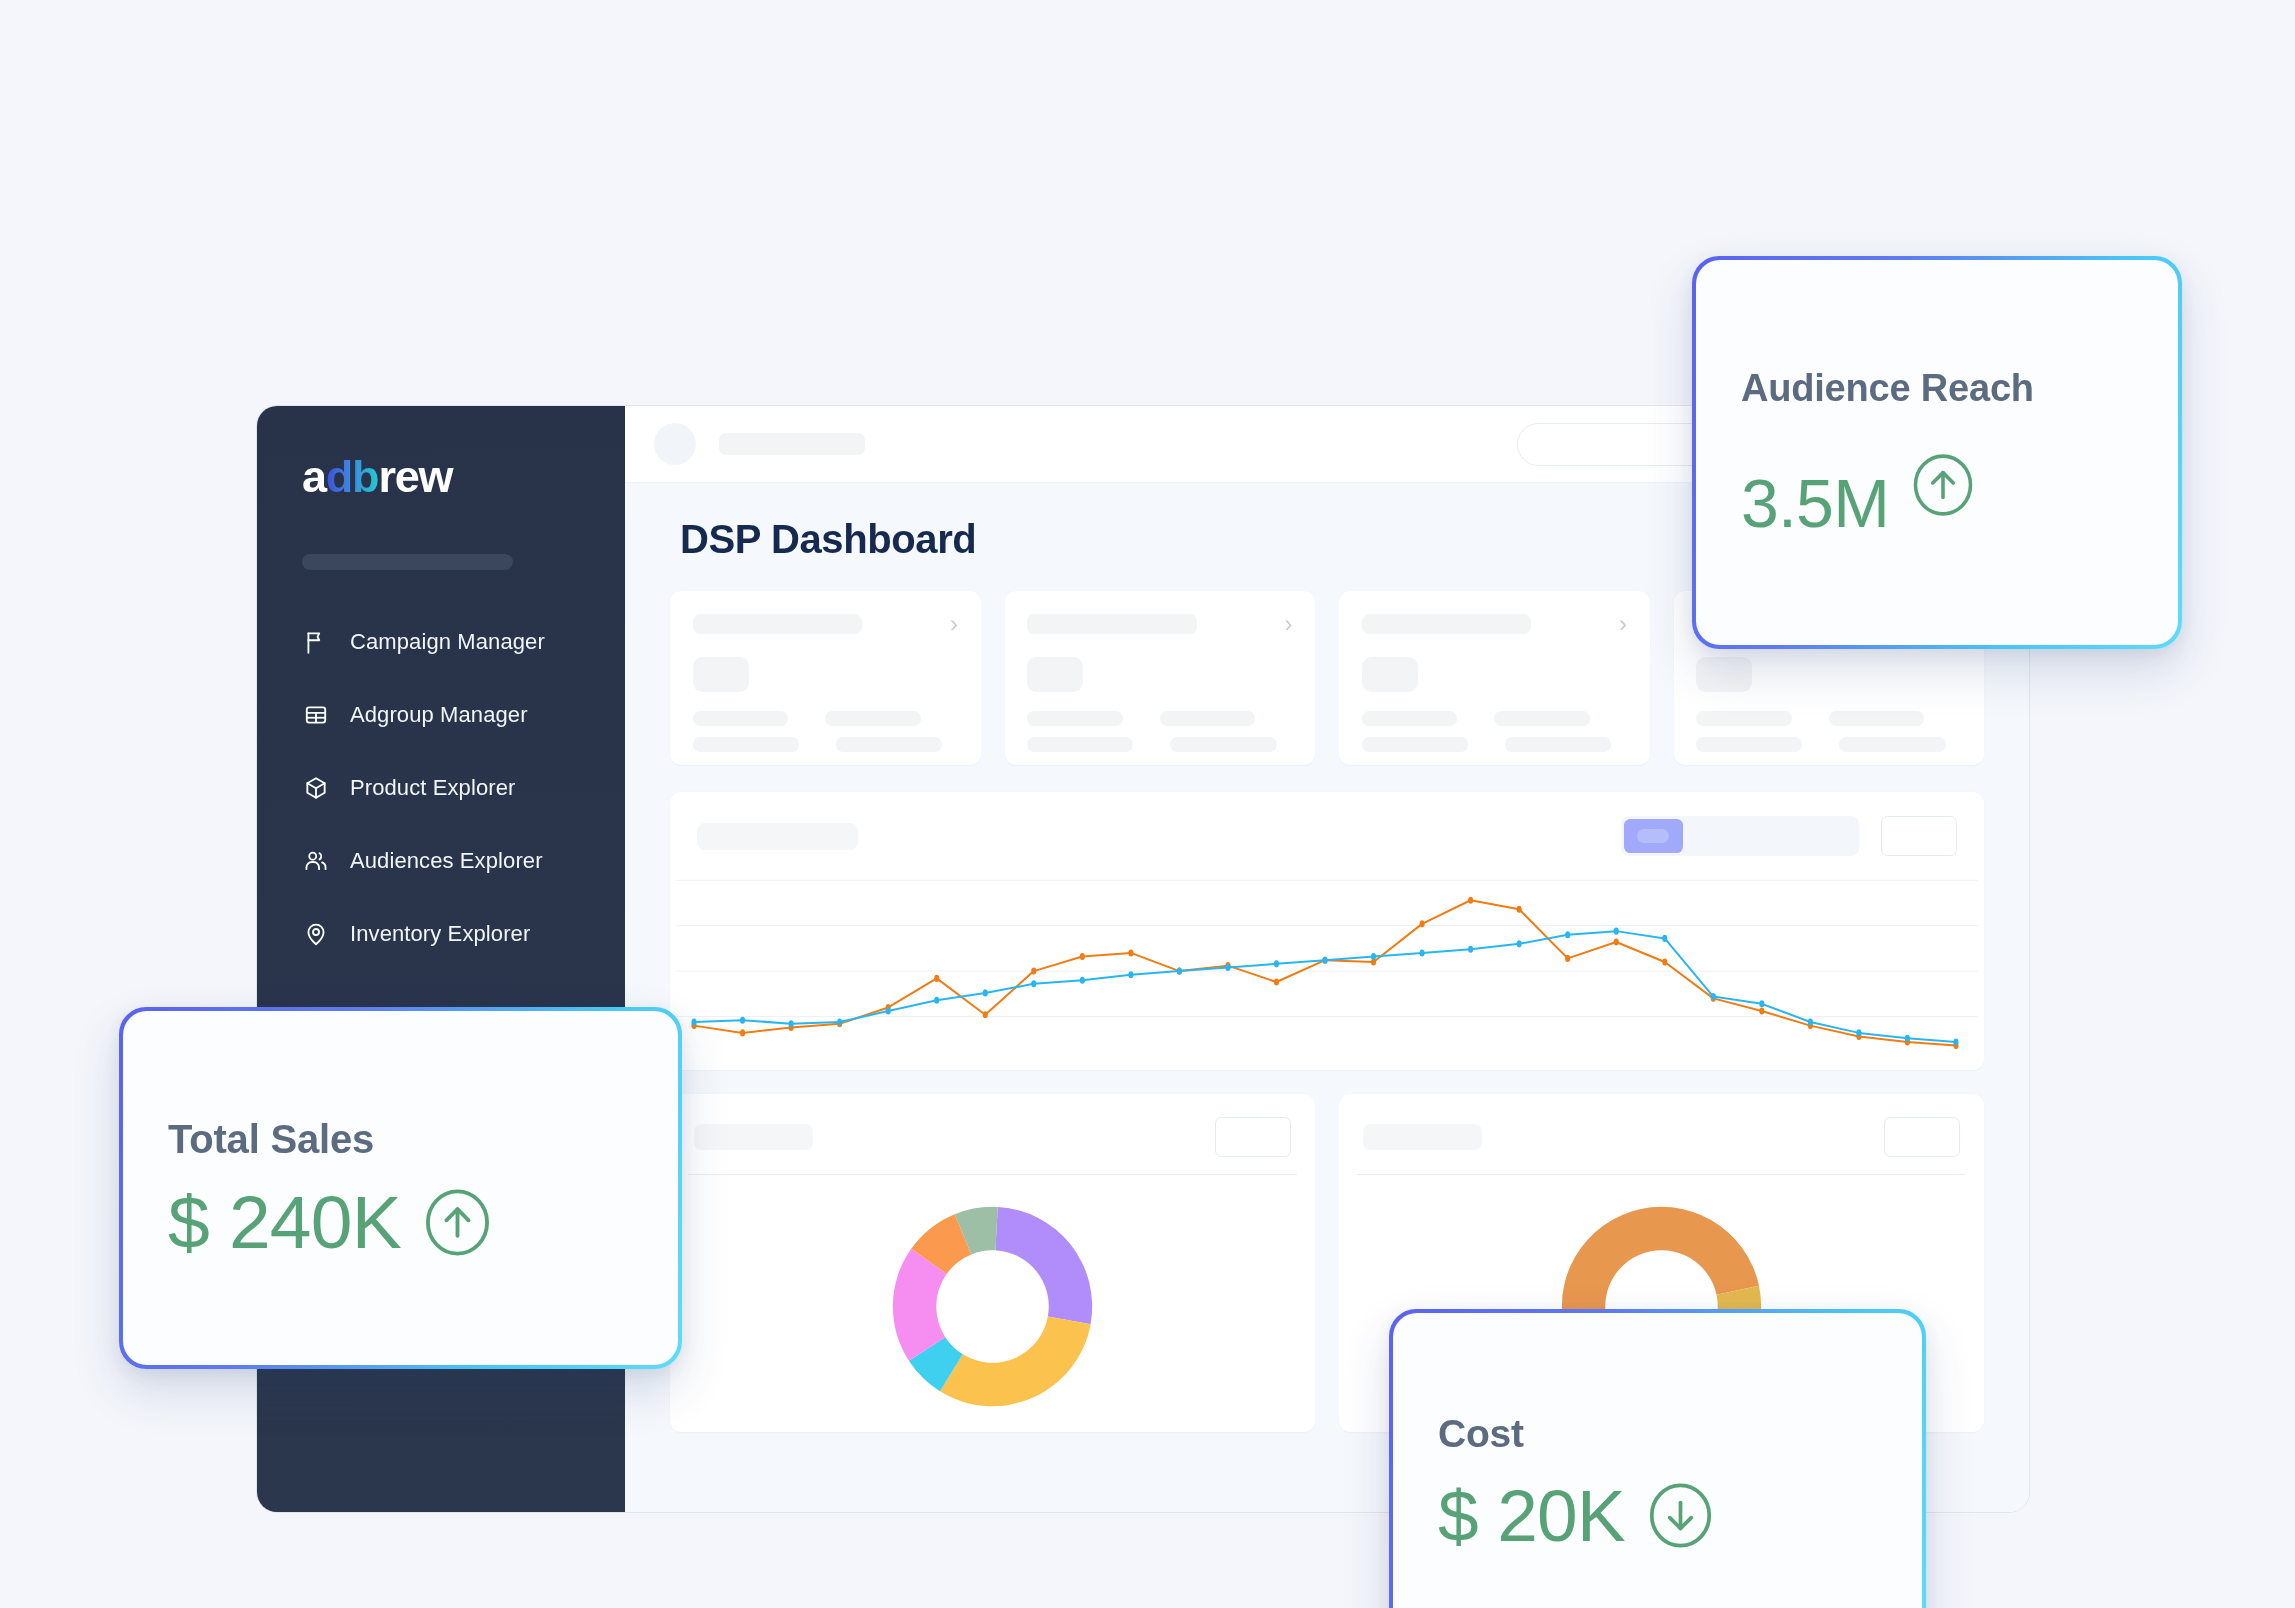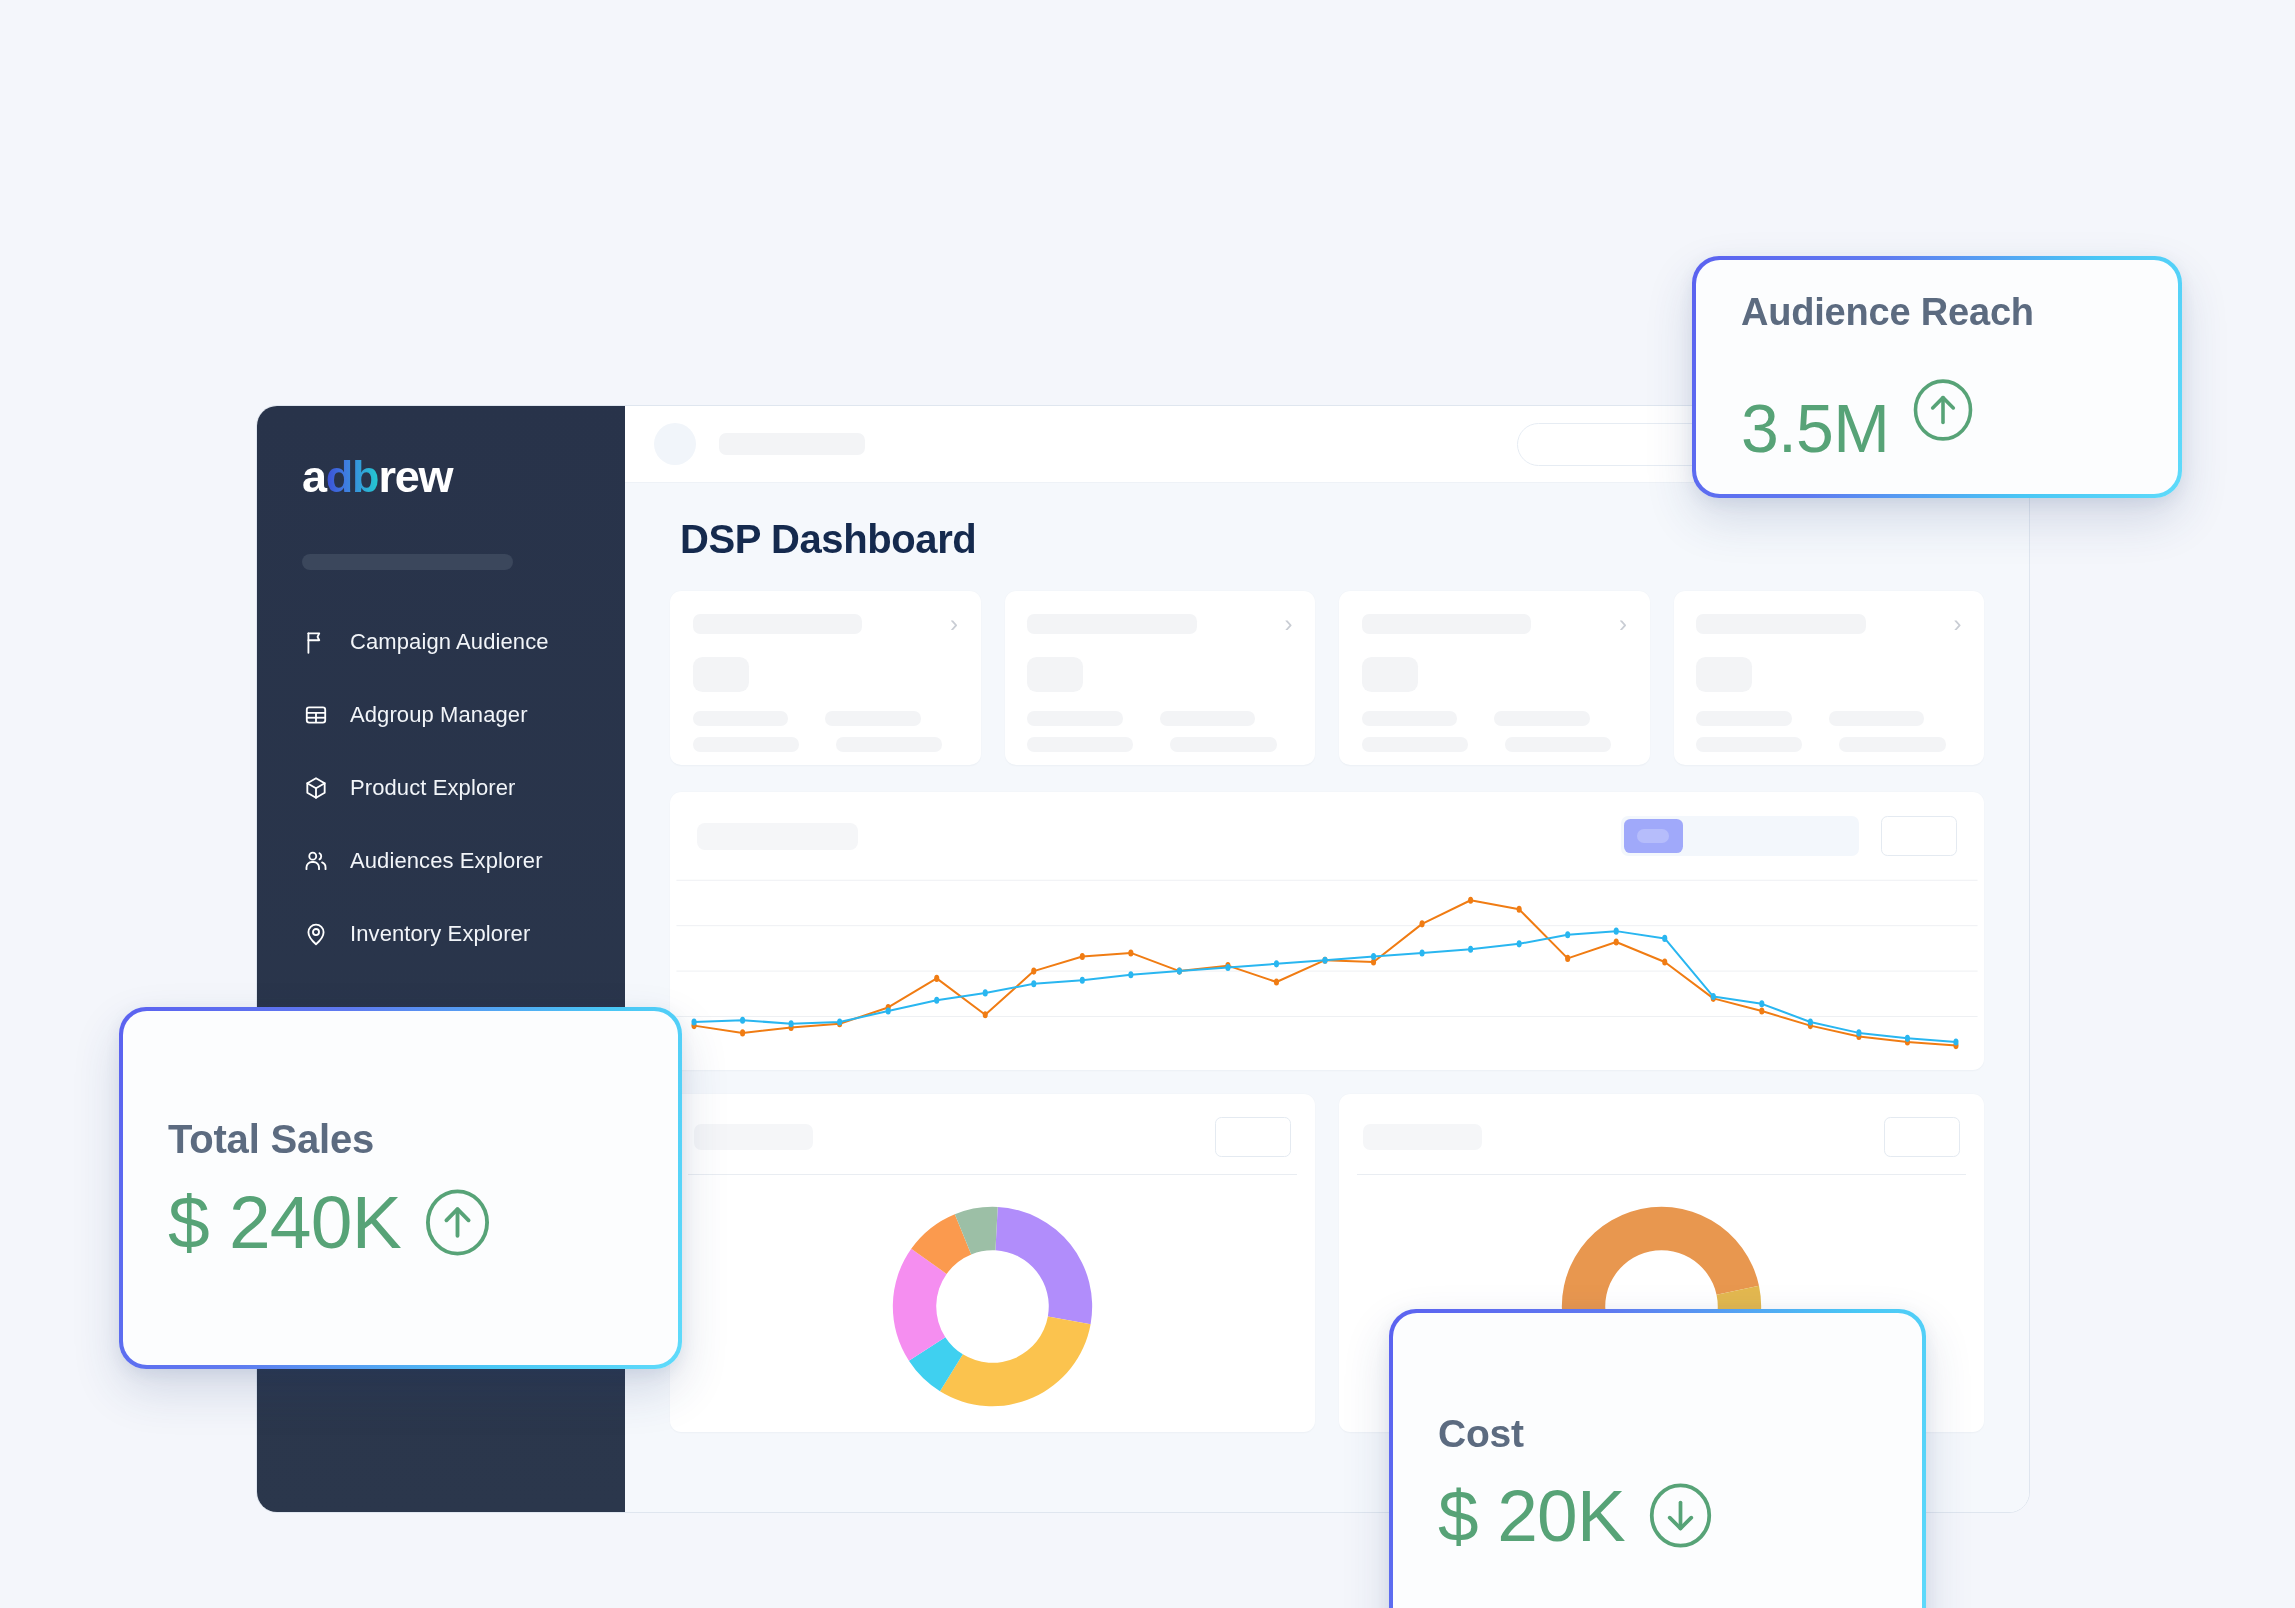--- a/index.html
+++ b/index.html
@@ -234,21 +234,21 @@
     font-size:68px;
     font-weight:400;
     color:#57a377;
     letter-spacing:-0.8px;
     line-height:1;
     white-space:nowrap;
   }
   .fc-arrow { margin-left:21px; flex:0 0 auto; display:flex; }
   .fc-arrow svg { display:block; }
 
-  #card-audience { left:1692px; top:256px; width:490px; height:242px; }
+  #card-audience { left:1692px; top:256px; width:490px; height:393px; }
   #card-audience .fc-label { font-size:38px; }
   #card-audience .fc-value { font-size:68px;margin-top:36px; }
 
   #card-sales { left:119px; top:1007px; width:563px; height:362px; }
   #card-sales .fc-label { font-size:40px; }
   #card-sales .fc-value { font-size:75px; }
 
   #card-cost { left:1389px; top:1309px; width:537px; height:347px; }
   #card-cost .fc-label { font-size:39px; }
   #card-cost .fc-value { font-size:73px;text-align:center; }
@@ -267,21 +267,21 @@
 
       <nav class="nav">
 
         <div class="nav-item">
           <span class="nav-ico">
             <svg viewBox="0 0 24 24" fill="none" stroke="#ffffff" stroke-width="1.7" stroke-linecap="round" stroke-linejoin="round">
               <path d="M5 22V4"></path>
                 <path d="M5 4h10l-1.6 3.2L15 10.4H5"></path>
             </svg>
           </span>
-          <span class="nav-label">Campaign Audience</span>
+          <span class="nav-label">Campaign Manager</span>
         </div>
 
         <div class="nav-item">
           <span class="nav-ico">
             <svg viewBox="0 0 24 24" fill="none" stroke="#ffffff" stroke-width="1.7" stroke-linejoin="round">
               <rect x="3.5" y="5" width="17" height="14" rx="2.2"></rect>
               <path d="M3.5 10h17M12 10v9"></path>
               <path d="M3.5 14.5h17"></path>
             </svg>
           </span>

